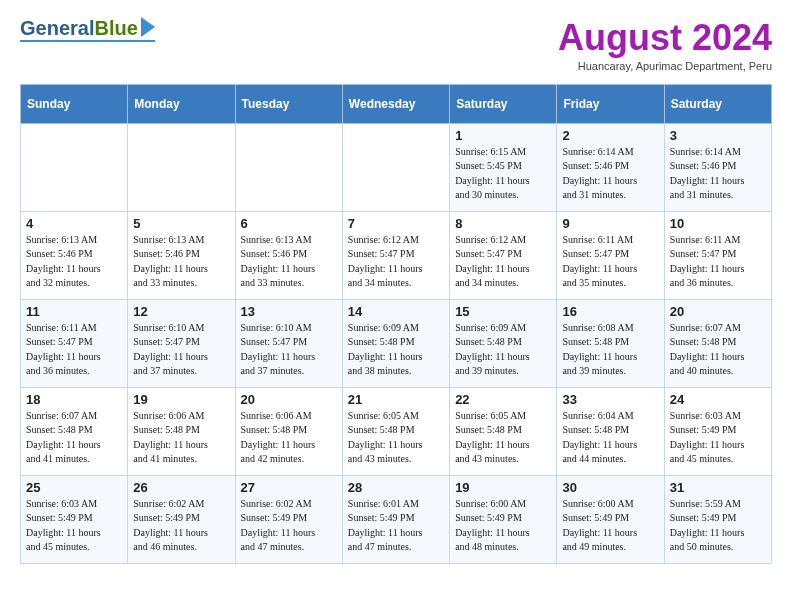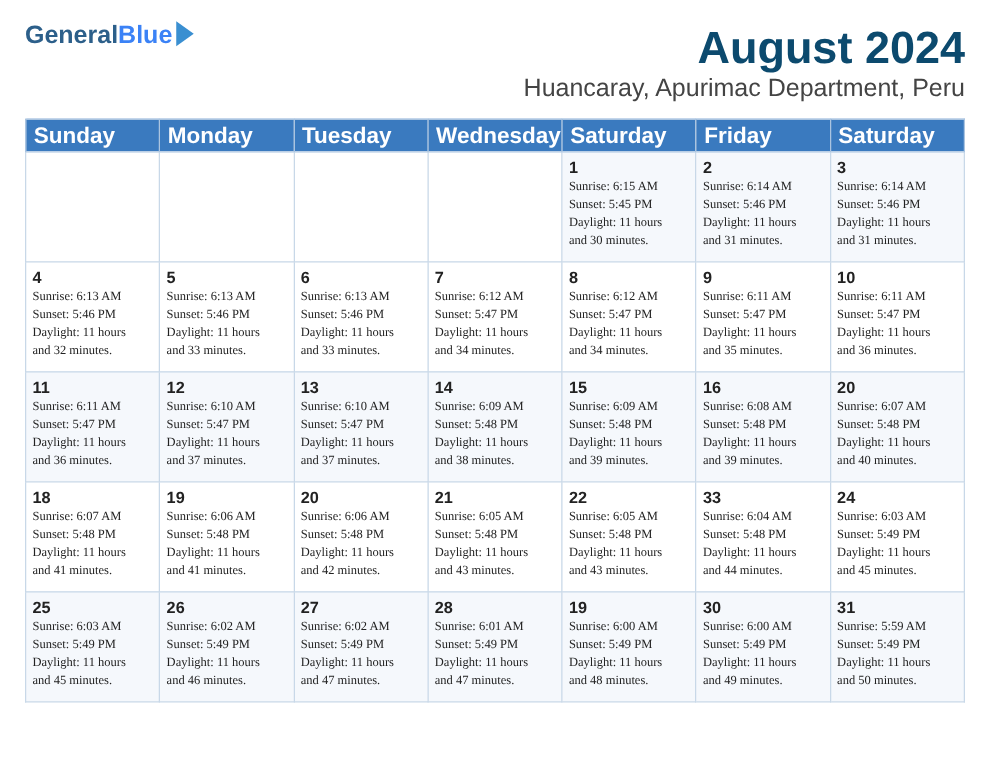--- a/index.html
+++ b/index.html
@@ -17,20 +17,21 @@
       padding: 18px 20px 10px 20px;
     }
     .header {
       display: flex;
       justify-content: space-between;
       align-items: flex-start;
       margin-bottom: 12px;
     }
     .logo {
       display: flex;
+      flex-direction: column;
       align-items: flex-start;
     }
     .logo-text {
       display: flex;
       align-items: center;
       font-size: 20px;
       font-weight: bold;
       color: #2c5f8a;
       line-height: 1;
     }
@@ -51,39 +52,39 @@
       height: 2px;
       background: #3a8fd1;
       margin-top: 2px;
     }
     .title-block {
       text-align: right;
     }
     .main-title {
       font-size: 36px;
       font-weight: bold;
-      color: #0c4a6e;
+      color: #a21caf;
       line-height: 1.1;
     }
     .subtitle {
-      font-size: 20px;
+      font-size: 11px;
       color: #444;
       margin-top: 2px;
     }
     .calendar {
       width: 100%;
       border-collapse: collapse;
       table-layout: fixed;
     }
     .calendar thead tr th {
       background: #3a7abf;
       color: #fff;
-      font-size: 18px;
-      font-weight: bold;
-      padding: 2px 6px;
+      font-size: 12px;
+      font-weight: bold;
+      padding: 12px 6px;
       text-align: left;
       border: 1px solid #aac4e0;
     }
     .calendar tbody tr td {
       border: 1px solid #c8d8e8;
       vertical-align: top;
       padding: 4px 5px;
       font-size: 10.5px;
       color: #222;
       background: #fff;
@@ -113,21 +114,21 @@
     }
   </style>
 </head>
 <body>
 
 <div class="page">
   <div class="header">
     <div class="logo">
       <div class="logo-text">
         <span>General</span>
-          <span style="color:#3b82f6;">Blue</span>
+          <span style="color:#4d7c0f;">Blue</span>
           <span class="logo-arrow"></span>
       </div>
       <div class="logo-underline"></div>
     </div>
     <div class="title-block">
       <div class="main-title">August 2024</div>
       <div class="subtitle">Huancaray, Apurimac Department, Peru</div>
     </div>
   </div>
 

